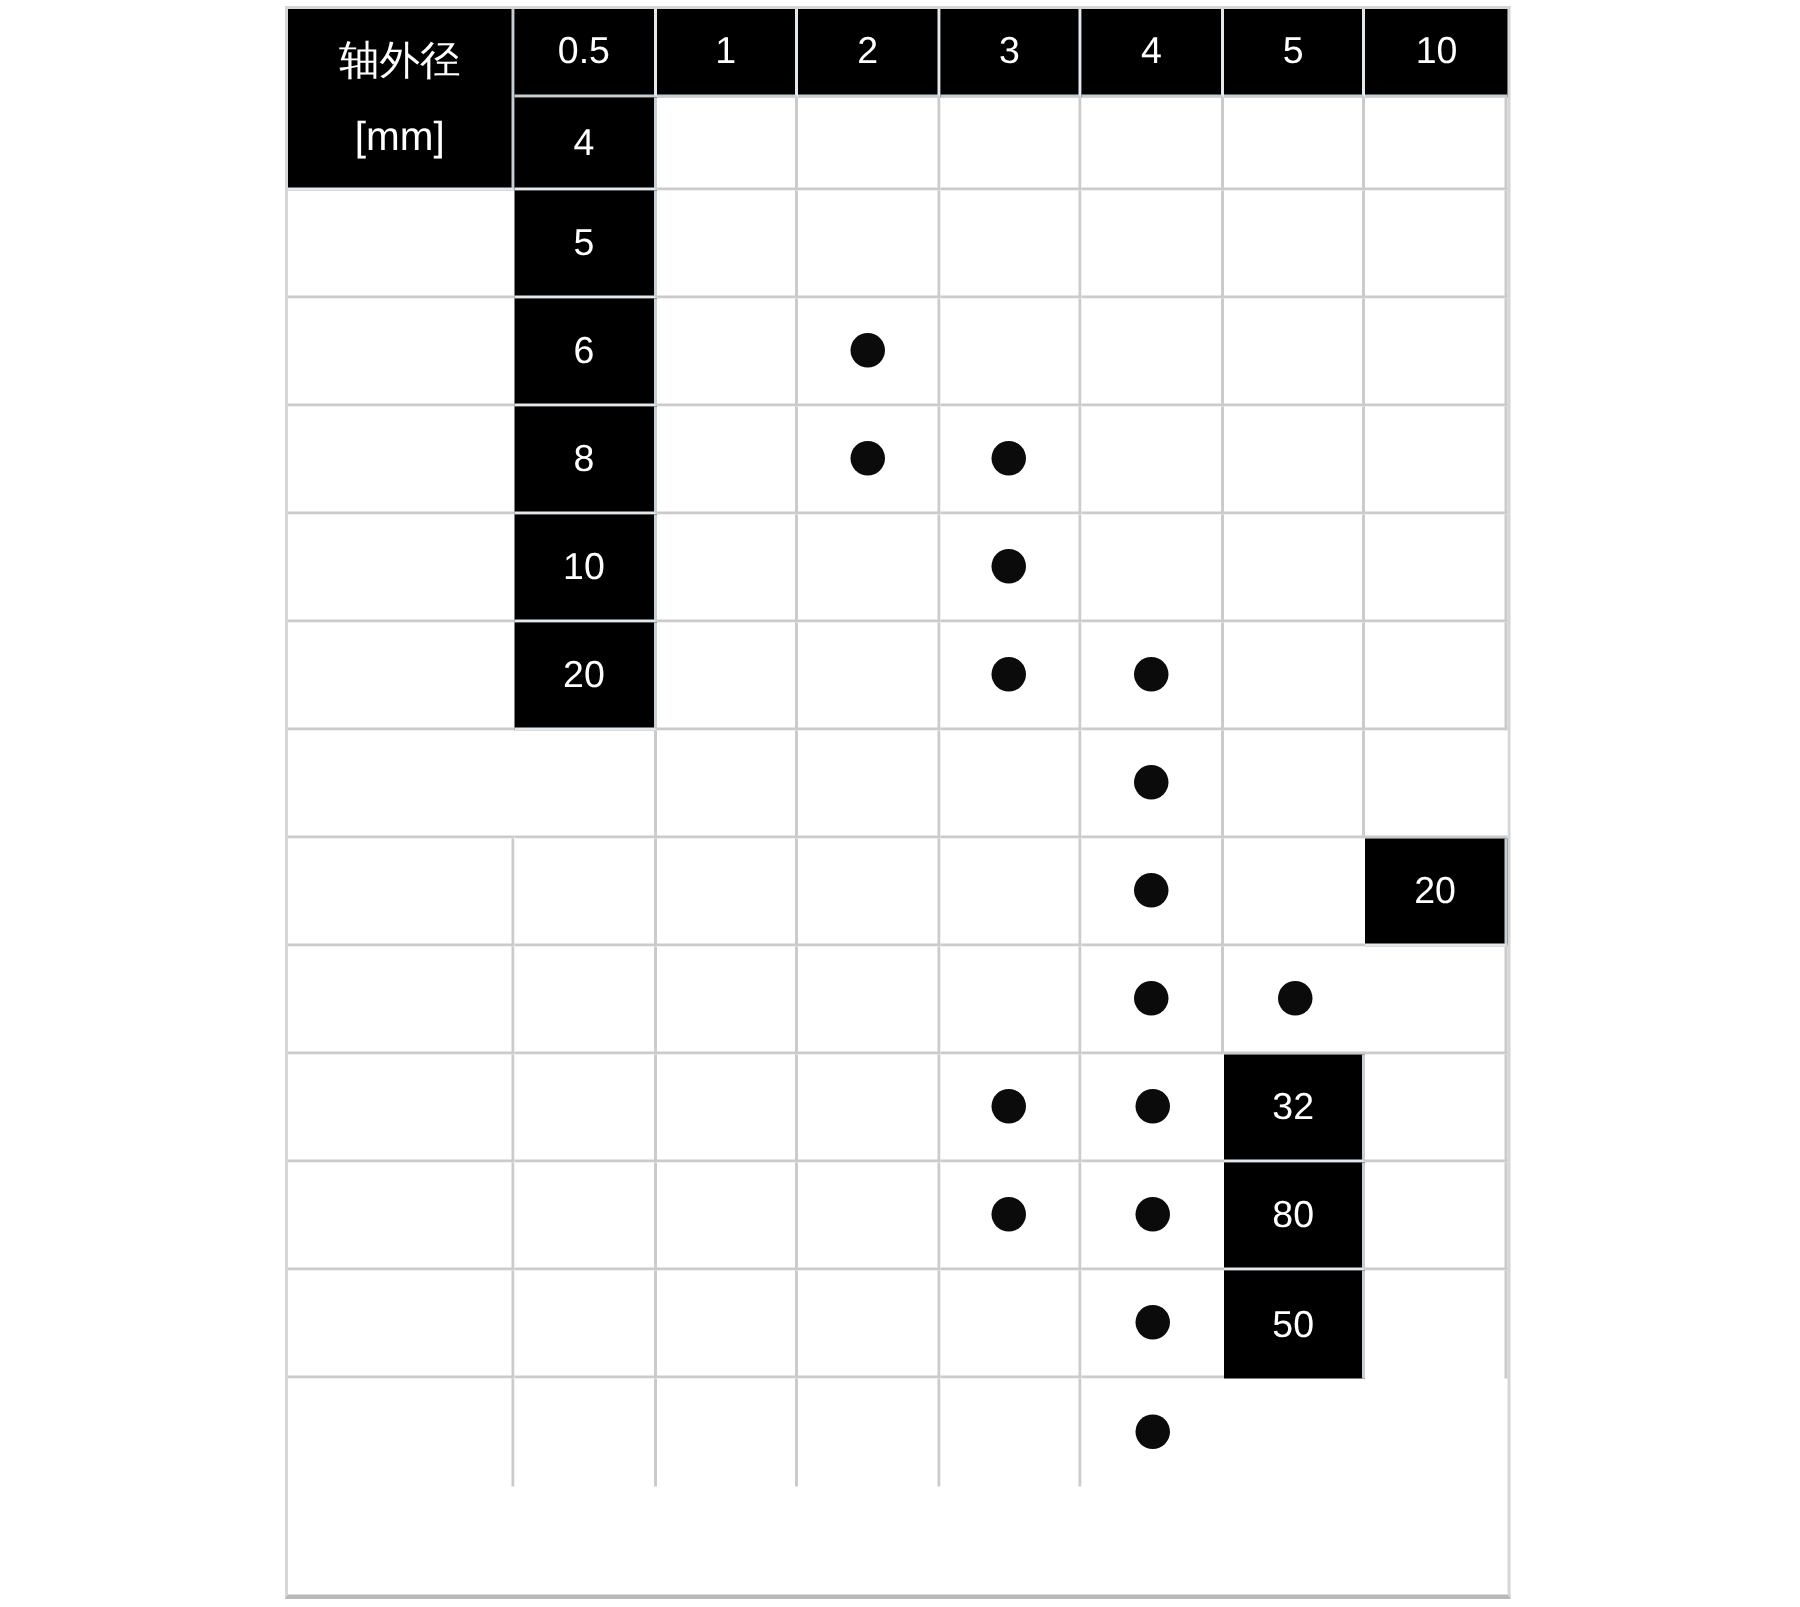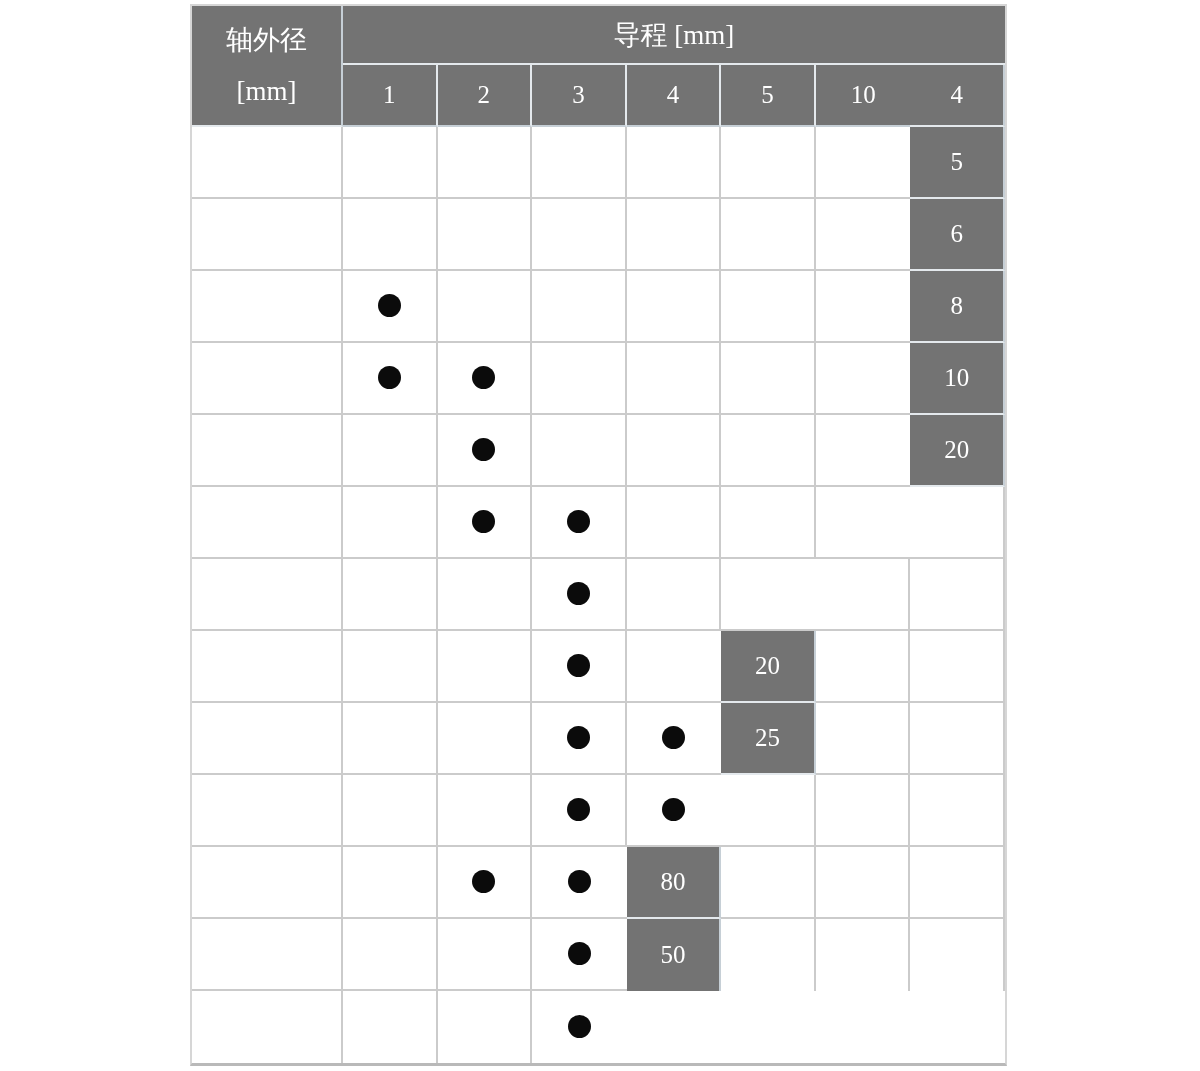--- a/index.html
+++ b/index.html
@@ -22,25 +22,24 @@
     border-bottom:3px solid #b9b9b9;
     background:#ffffff;
   }
   .cell{
     box-sizing:border-box;
     display:flex;
     align-items:center;
     justify-content:center;
   }
   .blue{
-    background:#737373;
+    background:#000000;
     color:#ffffff;
     border-right:2px solid #e4e9ed;
     border-bottom:2px solid #e4e9ed;
-    font-family:Liberation Serif, serif;
   }
   .corner{
     grid-row:1/3;grid-column:1/2;
     flex-direction:column;
     font-size:27px;
     line-height:51px;
     border-right-color:#c6cfd6;
   }
   .lead-header{
     grid-row:1/2;grid-column:2/9;
@@ -71,22 +70,22 @@
   }
 </style>
 </head>
 <body>
 
 <div class="matrix">
   <div class="cell blue corner">
     <span>轴外径</span>
     <span>[mm]</span>
   </div>
-  <div class="cell blue lead-header">导程 [mm]</div>
-
+
+  <div class="cell blue col-num">0.5</div>
   <div class="cell blue col-num">1</div>
   <div class="cell blue col-num">2</div>
   <div class="cell blue col-num">3</div>
   <div class="cell blue col-num">4</div>
   <div class="cell blue col-num">5</div>
   <div class="cell blue col-num last-col">10</div>
 
 <div class="cell blue row-label">4</div>
     <div class="cell data-cell"></div>
     <div class="cell data-cell"></div>
@@ -170,32 +169,32 @@
     <div class="cell data-cell"></div>
     <div class="cell data-cell"></div>
     <div class="cell data-cell"></div>
     <div class="cell data-cell"></div>
     <div class="cell data-cell">
       <span class="dot"></span>
     </div>
     <div class="cell data-cell last-col">
       <span class="dot"></span>
     </div>
-    <div class="cell blue row-label">25</div>
-    <div class="cell data-cell"></div>
-    <div class="cell data-cell"></div>
-    <div class="cell data-cell"></div>
-    <div class="cell data-cell"></div>
-    <div class="cell data-cell"></div>
-    <div class="cell data-cell">
-      <span class="dot"></span>
-    </div>
-    <div class="cell data-cell last-col">
-      <span class="dot"></span>
-    </div>
+    <div class="cell data-cell"></div>
+    <div class="cell data-cell"></div>
+    <div class="cell data-cell"></div>
+    <div class="cell data-cell"></div>
+    <div class="cell data-cell"></div>
+    <div class="cell data-cell">
+      <span class="dot"></span>
+    </div>
+    <div class="cell data-cell last-col">
+      <span class="dot"></span>
+    </div>
+    <div class="cell blue row-label">32</div>
     <div class="cell data-cell"></div>
     <div class="cell data-cell"></div>
     <div class="cell data-cell"></div>
     <div class="cell data-cell"></div>
     <div class="cell data-cell"></div>
     <div class="cell data-cell">
       <span class="dot"></span>
     </div>
     <div class="cell data-cell last-col">
       <span class="dot"></span>

